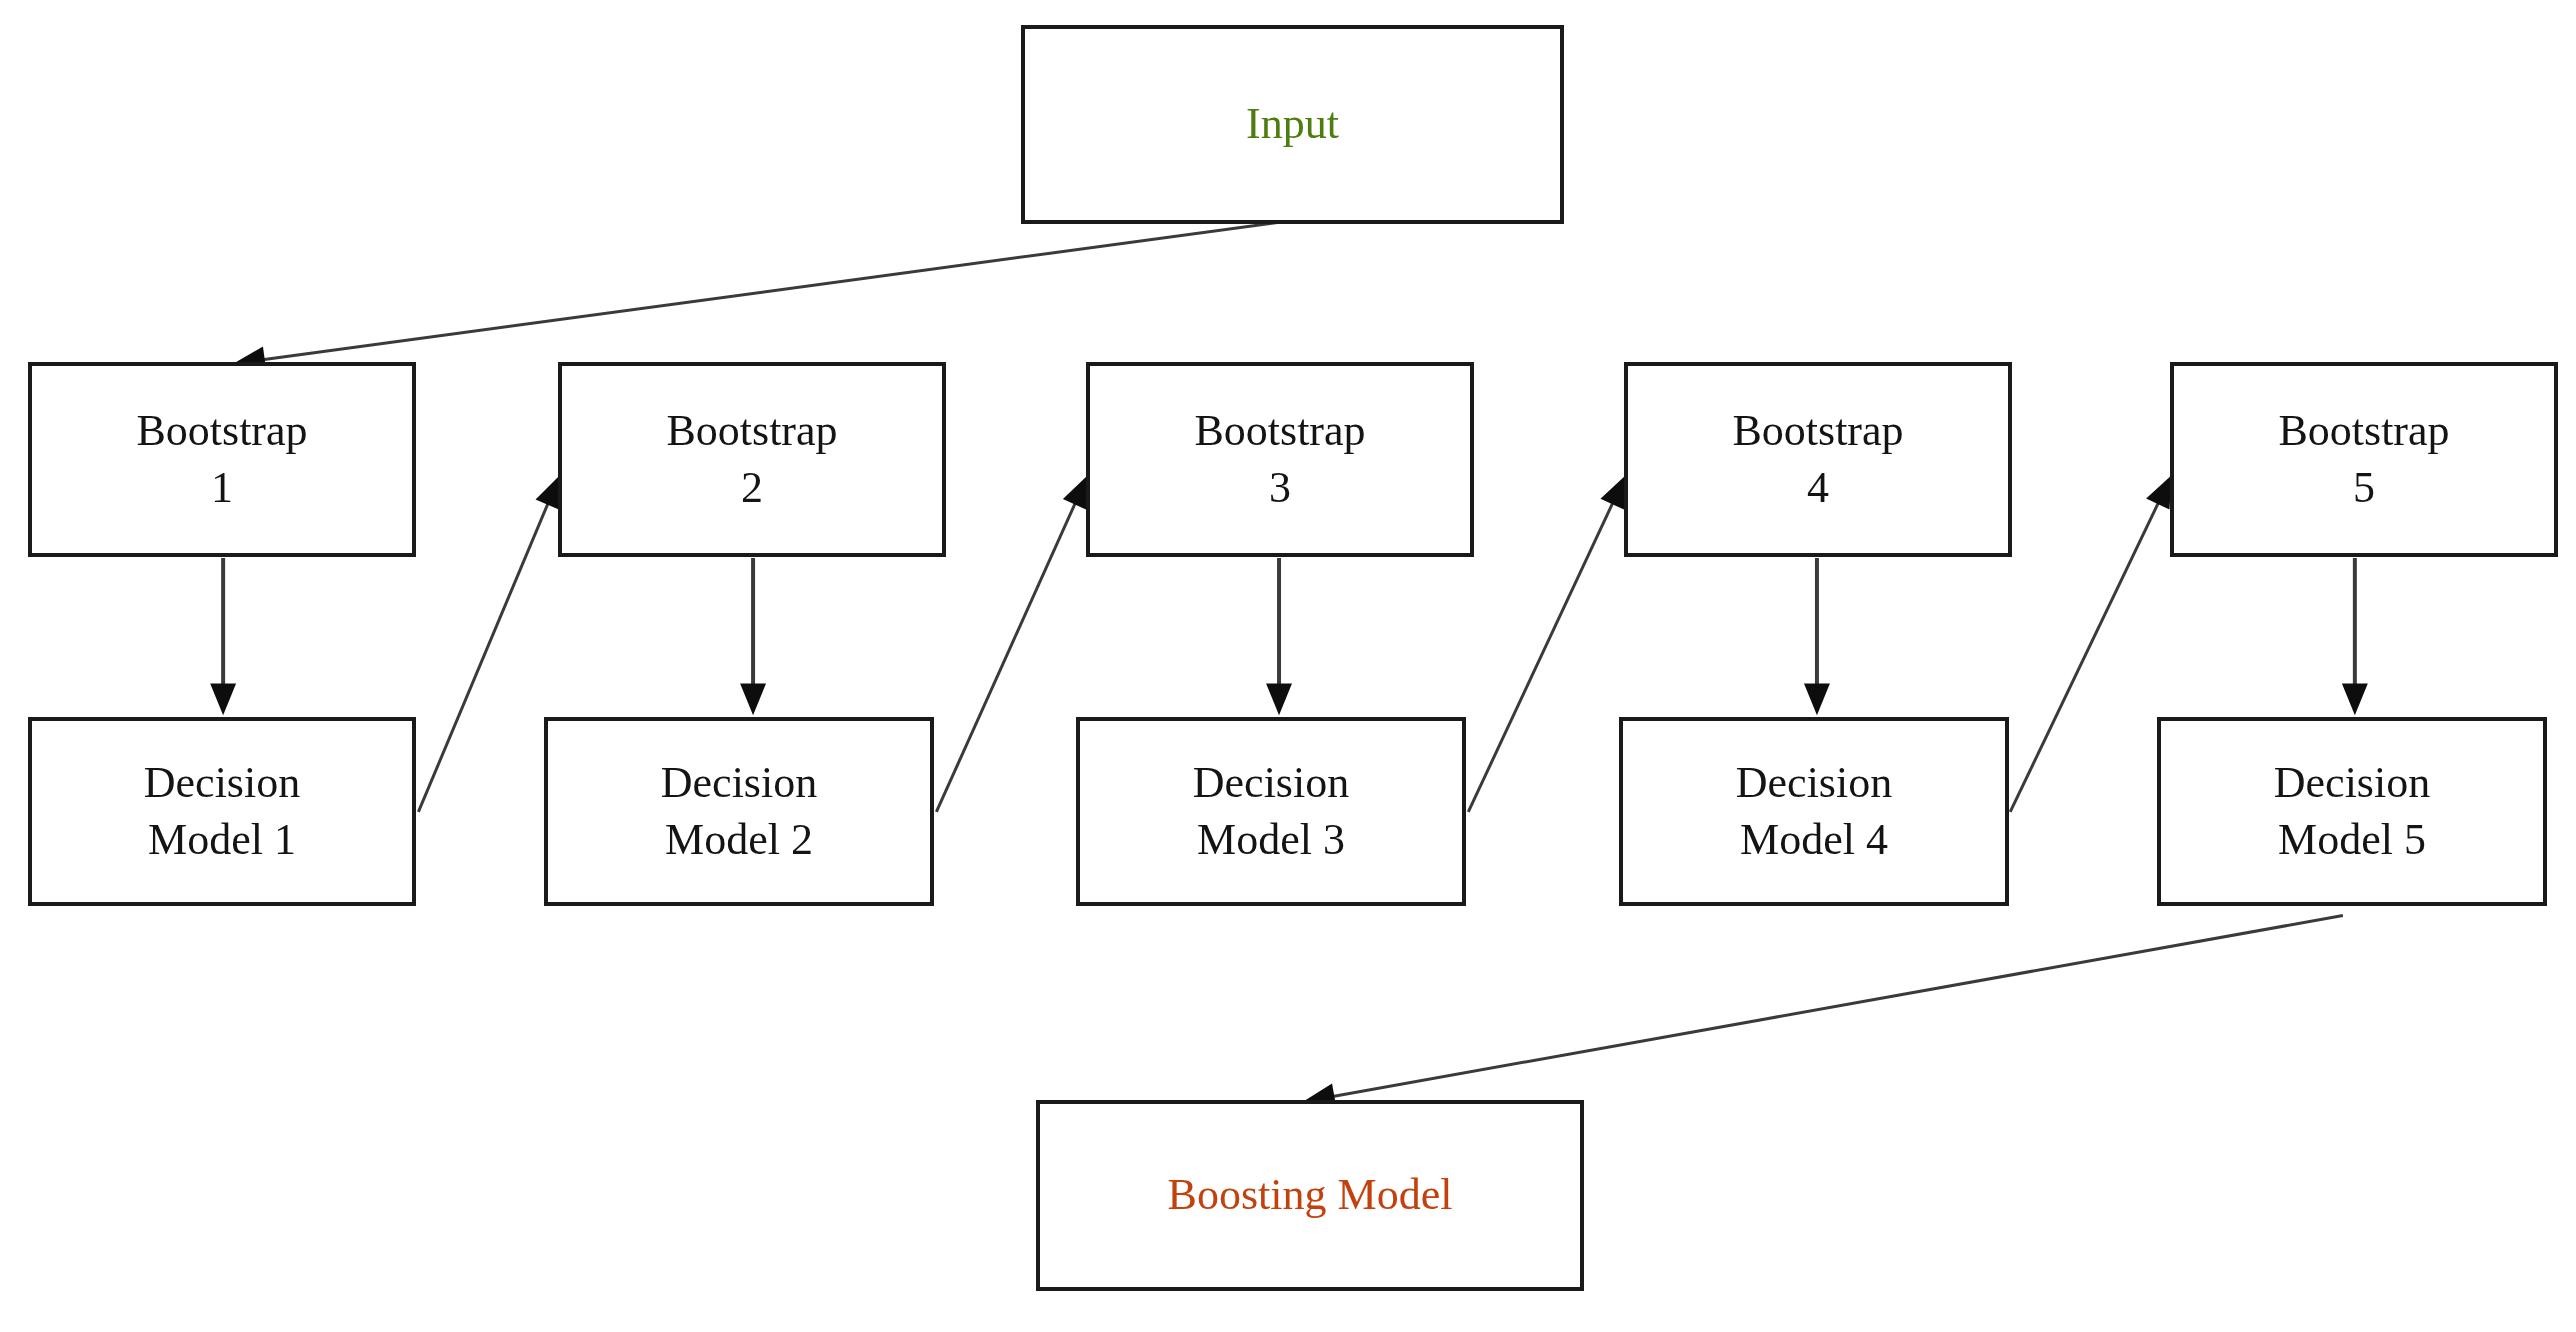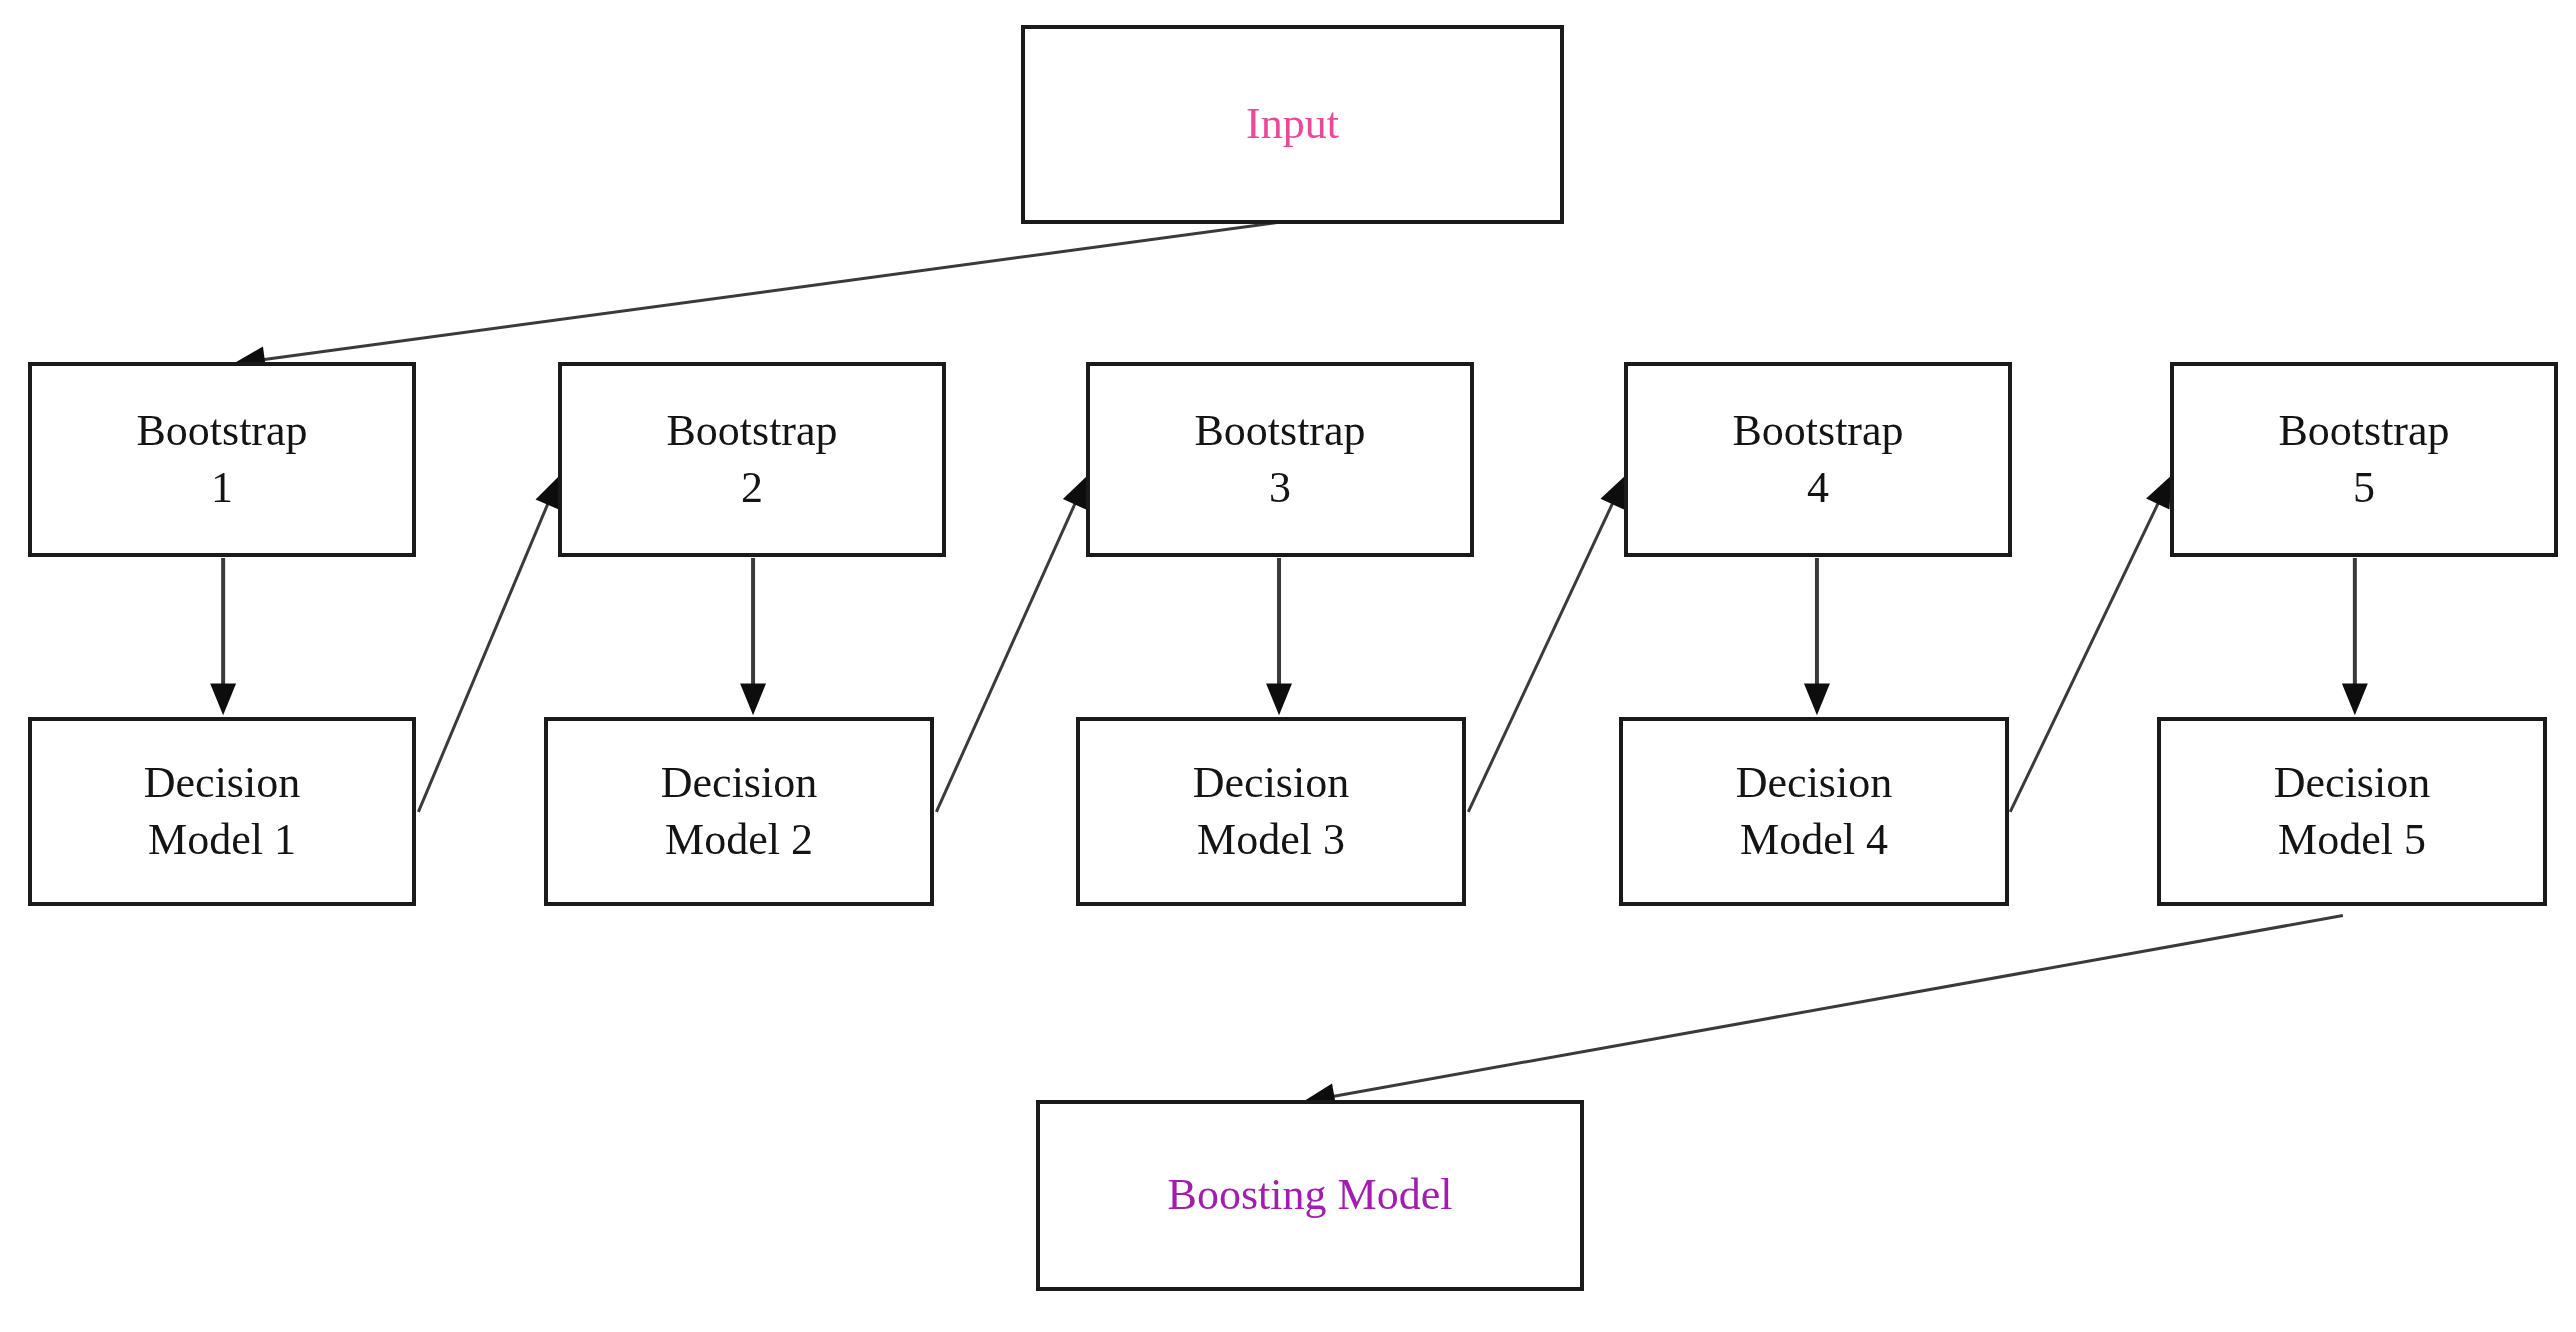--- a/index.html
+++ b/index.html
@@ -97,21 +97,21 @@
       <g>
         <line class="edge-line" x1="2364" y1="560" x2="2364" y2="692" stroke="#3a3a3a" stroke-width="4"></line>
         <polygon class="edge-head" points="2364,718 2351,686 2377,686" fill="#0d0d0d"></polygon>
       </g>
       <g>
         <line class="edge-line" x1="2352" y1="919" x2="1333.5926892277284" y2="1101.415868883539" stroke="#3a3a3a" stroke-width="3"></line>
         <polygon class="edge-head" points="1308,1106 1337.206628875897,1087.5616478581837 1341.7907599923578,1113.1543370859122" fill="#0d0d0d"></polygon>
       </g>
     </svg>
   <div id="nodes-layer">
-      <div class="node-box" style="left: 1021px; top: 25px; width: 543px; height: 199px; font-size: 44px; border-color: rgb(26, 26, 26); background: rgb(255, 255, 255); color: #ec4899;">
+      <div class="node-box" style="left: 1021px; top: 25px; width: 543px; height: 199px; font-size: 44px; border-color: rgb(26, 26, 26); background: rgb(255, 255, 255); color: #4d7c0f;">
         <span class="node-label">Input</span>
       </div>
       <div class="node-box" style="left: 28px; top: 362px; width: 388px; height: 195px; font-size: 44px; border-color: rgb(26, 26, 26); background: rgb(255, 255, 255); color: rgb(20, 20, 20);">
         <span class="node-label">Bootstrap
 1</span>
       </div>
       <div class="node-box" style="left: 558px; top: 362px; width: 388px; height: 195px; font-size: 44px; border-color: rgb(26, 26, 26); background: rgb(255, 255, 255); color: rgb(20, 20, 20);">
         <span class="node-label">Bootstrap
 2</span>
       </div>
@@ -140,18 +140,18 @@
 Model 3</span>
       </div>
       <div class="node-box" style="left: 1619px; top: 717px; width: 390px; height: 189px; font-size: 44px; border-color: rgb(26, 26, 26); background: rgb(255, 255, 255); color: rgb(20, 20, 20);">
         <span class="node-label">Decision
 Model 4</span>
       </div>
       <div class="node-box" style="left: 2157px; top: 717px; width: 390px; height: 189px; font-size: 44px; border-color: rgb(26, 26, 26); background: rgb(255, 255, 255); color: rgb(20, 20, 20);">
         <span class="node-label">Decision
 Model 5</span>
       </div>
-      <div class="node-box" style="left: 1036px; top: 1100px; width: 548px; height: 191px; font-size: 44px; border-color: rgb(26, 26, 26); background: rgb(255, 255, 255); color: #a21caf;">
+      <div class="node-box" style="left: 1036px; top: 1100px; width: 548px; height: 191px; font-size: 44px; border-color: rgb(26, 26, 26); background: rgb(255, 255, 255); color: #c2410c;">
         <span class="node-label">Boosting Model</span>
       </div>
     </div>
 </div>
 
 
 </body></html>

